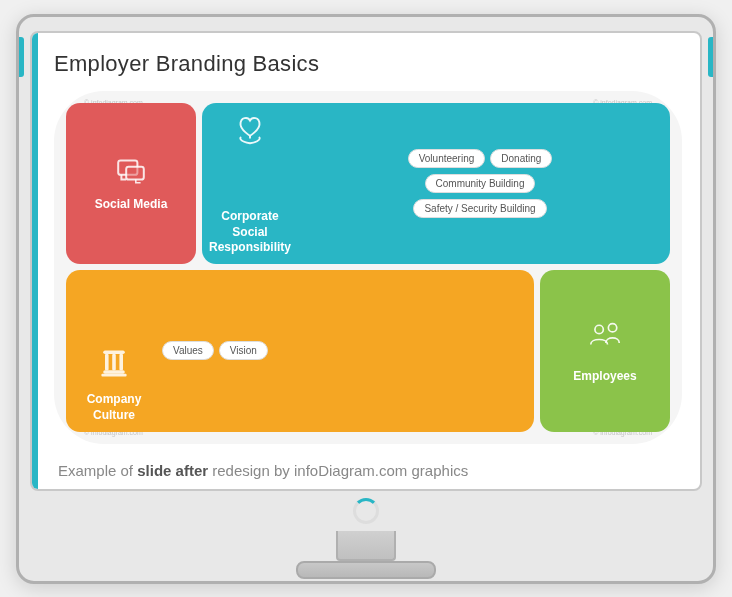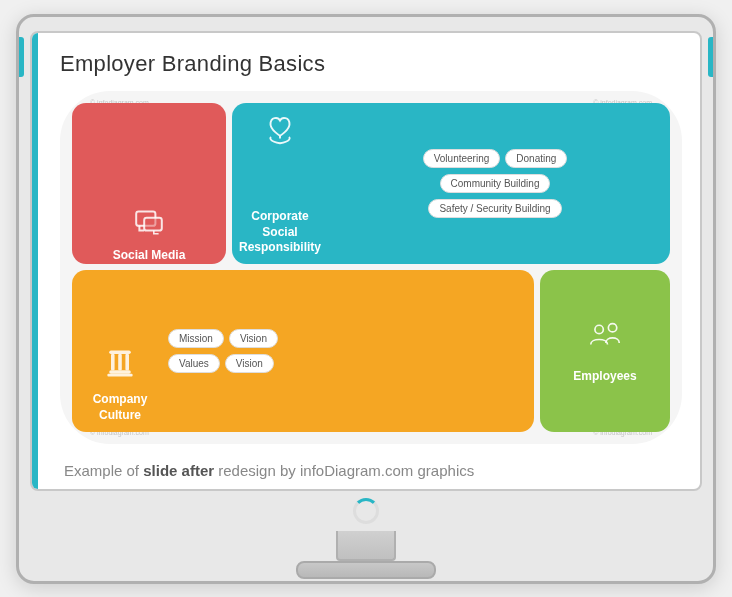--- a/index.html
+++ b/index.html
@@ -46,21 +46,21 @@
       left: 0;
       top: 0;
       width: 6px;
       height: 100%;
       background: #29b6c5;
       border-radius: 0;
     }
 
     
     .slide-content {
-      padding: 18px 18px 10px 28px;
+      padding: 18px 18px 10px 22px;
       height: 100%;
       display: flex;
       flex-direction: column;
     }
 
     .slide-title {
       font-size: 22px;
       font-weight: 300;
       color: #333;
       margin-bottom: 14px;
@@ -103,23 +103,22 @@
       display: flex;
       align-items: center;
       justify-content: center;
       flex-direction: column;
       position: relative;
       overflow: hidden;
     }
 
     .card-social-media {
       background: #e05a5a;
-      width: 154px;
+      width: 130px;
       flex-shrink: 0;
-      justify-content: flex-end;
     }
 
     .card-csr {
       background: #29b6c5;
       flex: 1;
     }
 
     .card-company-culture {
       background: #f5a623;
       flex: 1;
@@ -366,24 +365,20 @@
                     <rect x="18" y="10" width="4" height="18" rx="1" fill="rgba(255,255,255,0.85)"></rect>
                     <rect x="26" y="10" width="4" height="18" rx="1" fill="rgba(255,255,255,0.85)"></rect>
                     <rect x="8" y="28" width="24" height="4" rx="2" fill="rgba(255,255,255,0.85)"></rect>
                     <rect x="6" y="32" width="28" height="3" rx="1" fill="rgba(255,255,255,0.85)"></rect>
                   </svg>
                 </span>
                 <div class="card-label">Company<br>Culture</div>
               </div>
               <div class="culture-right">
                 <div class="tag-row">
-                  <span class="tag">Mission</span>
-                  <span class="tag">Vision</span>
-                </div>
-                <div class="tag-row">
                   <span class="tag">Values</span>
                   <span class="tag">Vision</span>
                 </div>
               </div>
             </div>
           </div>
 
           <div class="card card-employees">
             <span class="card-icon">
               <svg width="42" height="42" viewBox="0 0 50 50" fill="none">

